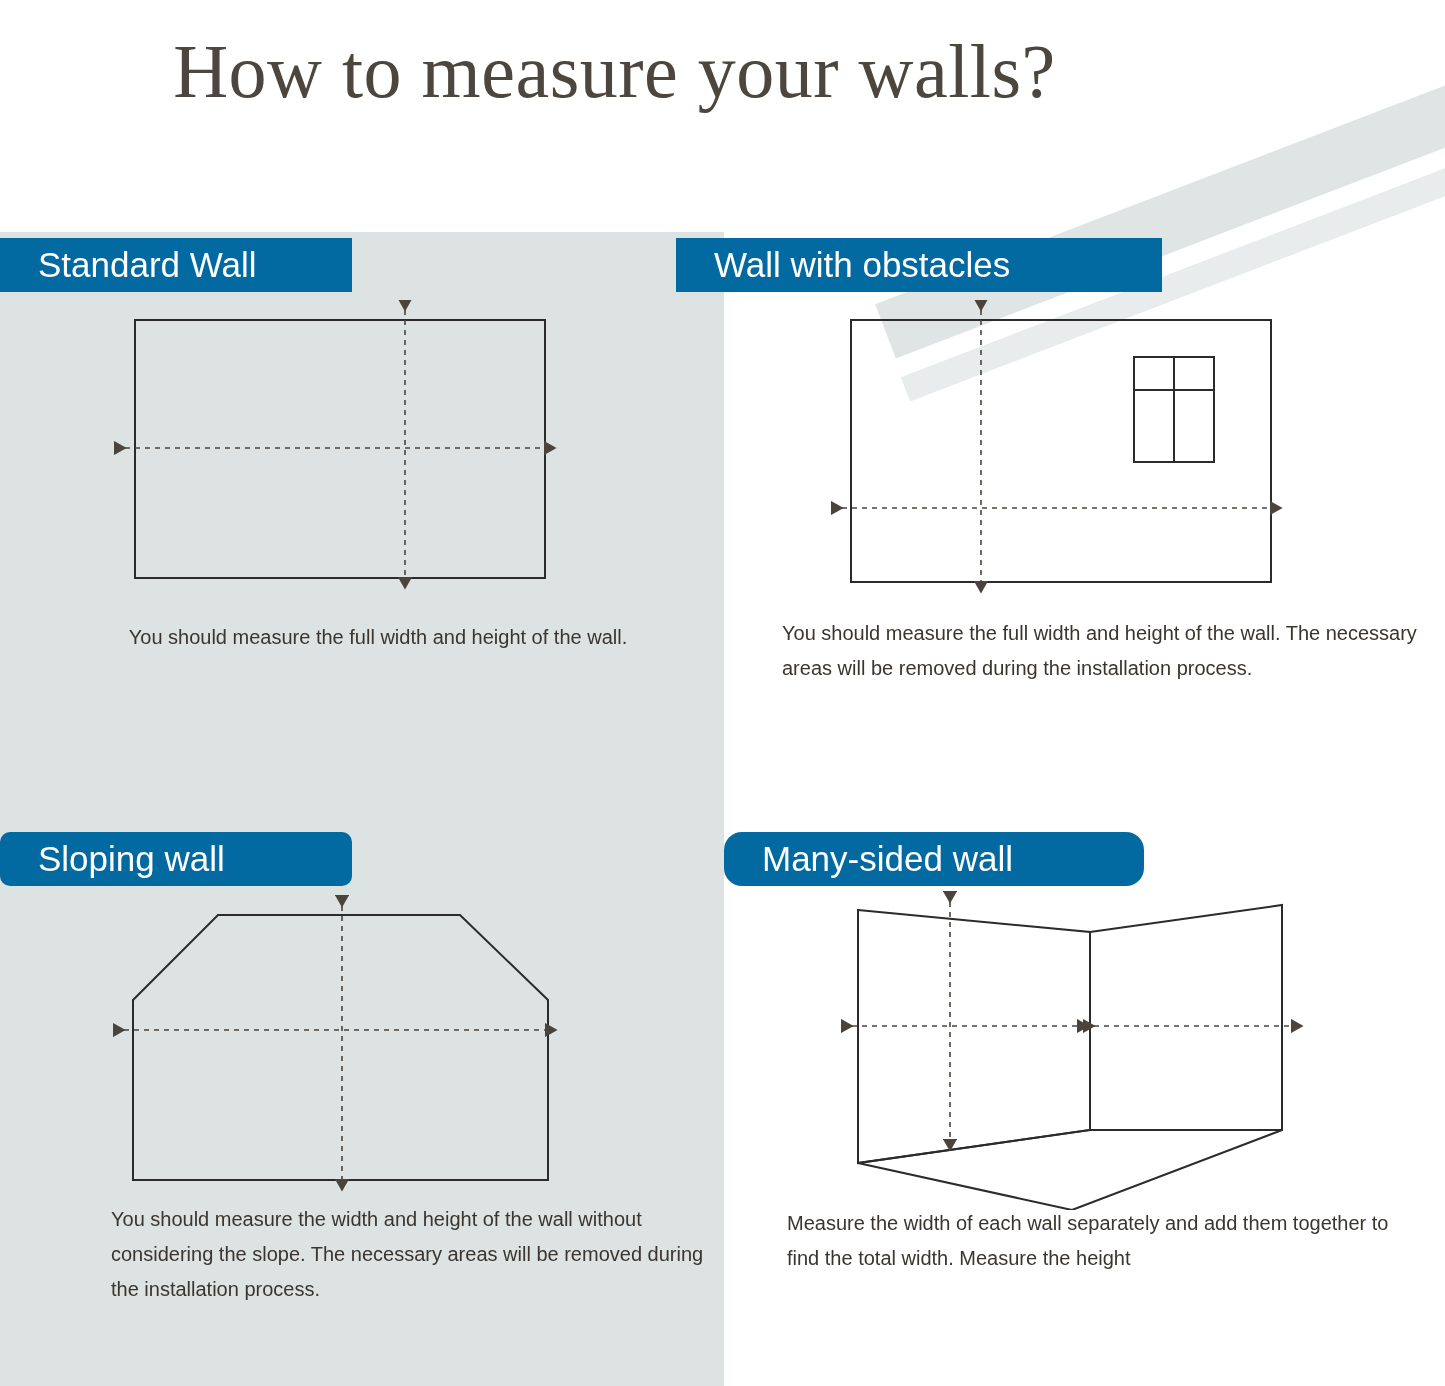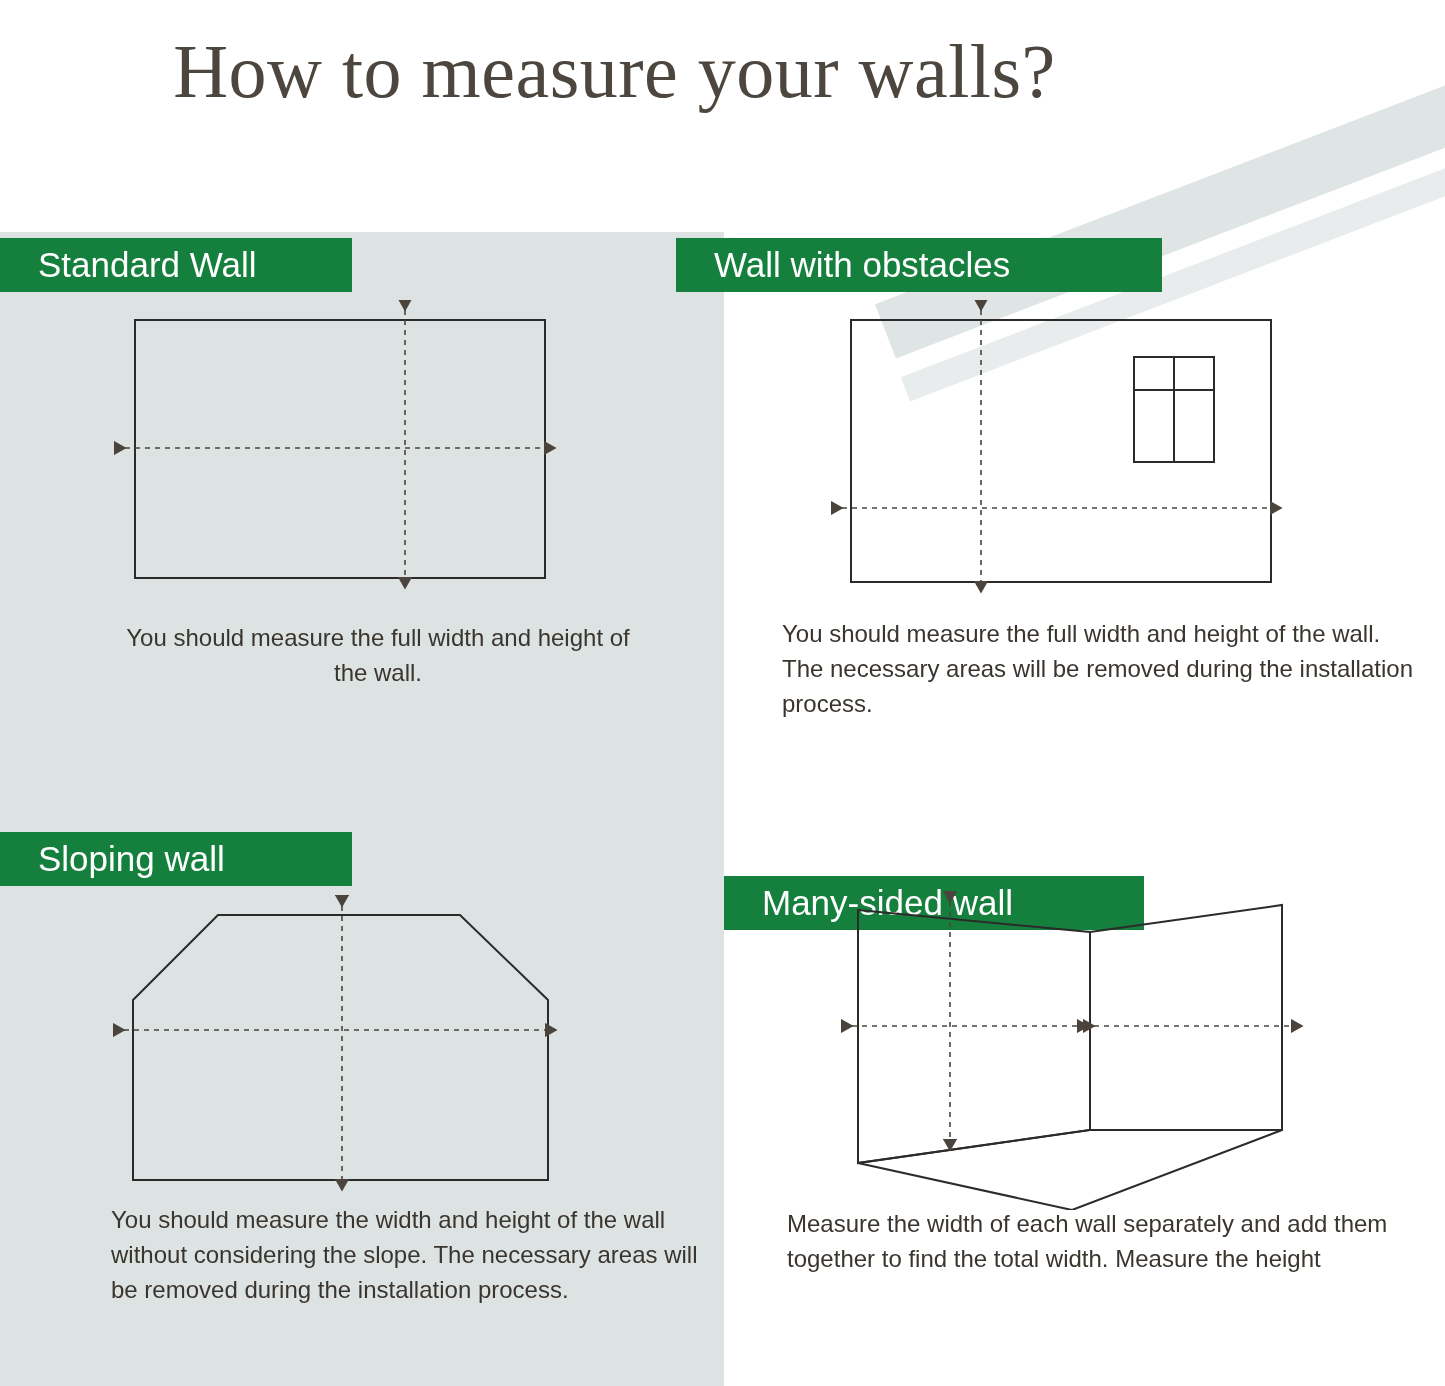--- a/index.html
+++ b/index.html
@@ -55,40 +55,40 @@
     left: 0;
     top: 232px;
     width: 724px;
     height: 1154px;
     background: #dde3e3;
   }
 
   
   .bar {
     position: absolute;
-    background: #15803d;
+    background: #0369a1;
     color: #ffffff;
     font-family: "Liberation Sans", sans-serif;
     font-size: 35px;
     line-height: 54px;
     height: 54px;
     padding: 0 18px 0 38px;
     box-sizing: border-box;
     white-space: nowrap;
   }
   .bar.b1 { left: 0px;   top: 238px; width: 352px; }
   .bar.b2 { left: 676px; top: 238px; width: 486px; }
-  .bar.b3 { left: 0px;   top: 832px; width: 352px; }
-  .bar.b4 { left: 724px; top: 876px; width: 420px; }
+  .bar.b3 { left: 0px;   top: 832px; width: 352px; border-radius: 10px; }
+  .bar.b4 { left: 724px; top: 832px; width: 420px; border-radius: 18px; }
 
   
   .caption {
     position: absolute;
     font-family: "Liberation Sans", sans-serif;
-    font-size: 24px;
+    font-size: 20px;
     line-height: 35px;
     color: #3a352f;
   }
   .caption.c1 { left: 118px; top: 620px; width: 520px; text-align: center; }
   .caption.c2 { left: 782px; top: 616px; width: 640px; }
   .caption.c3 { left: 68px;  top: 1202px; width: 600px; margin-left: 43px; }
   .caption.c4 { left: 787px; top: 1206px; width: 620px; }
 
   
   .diagram { position: absolute; }

